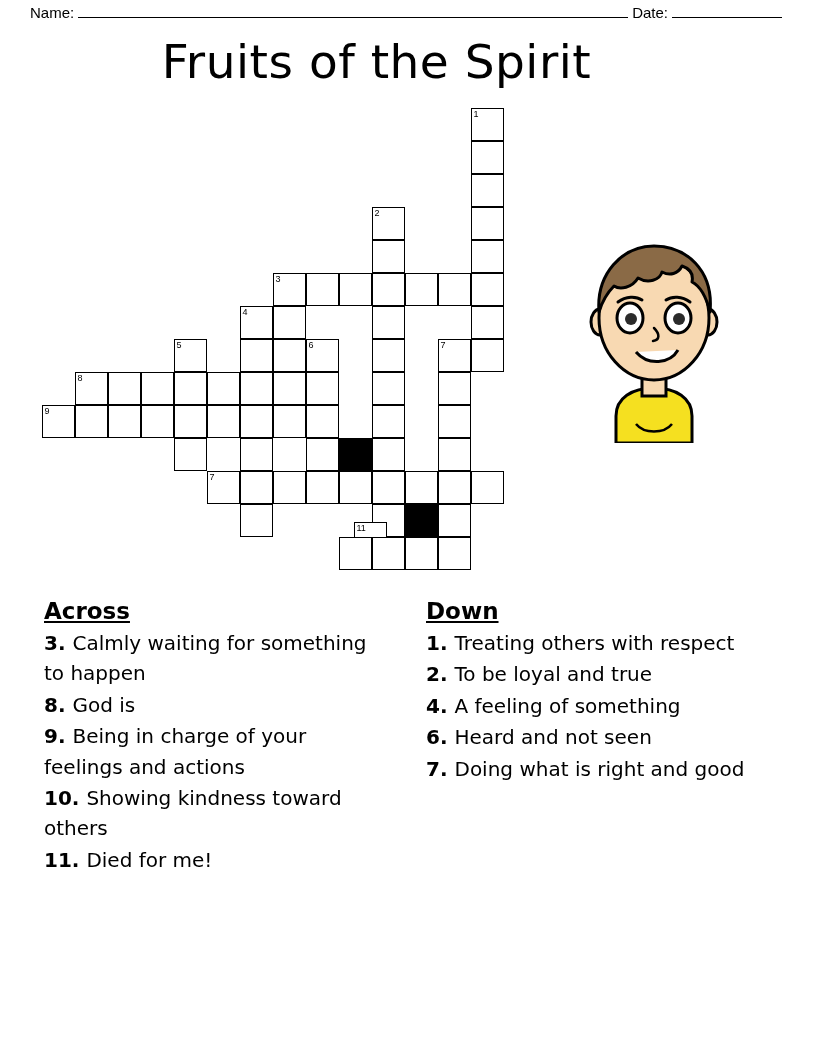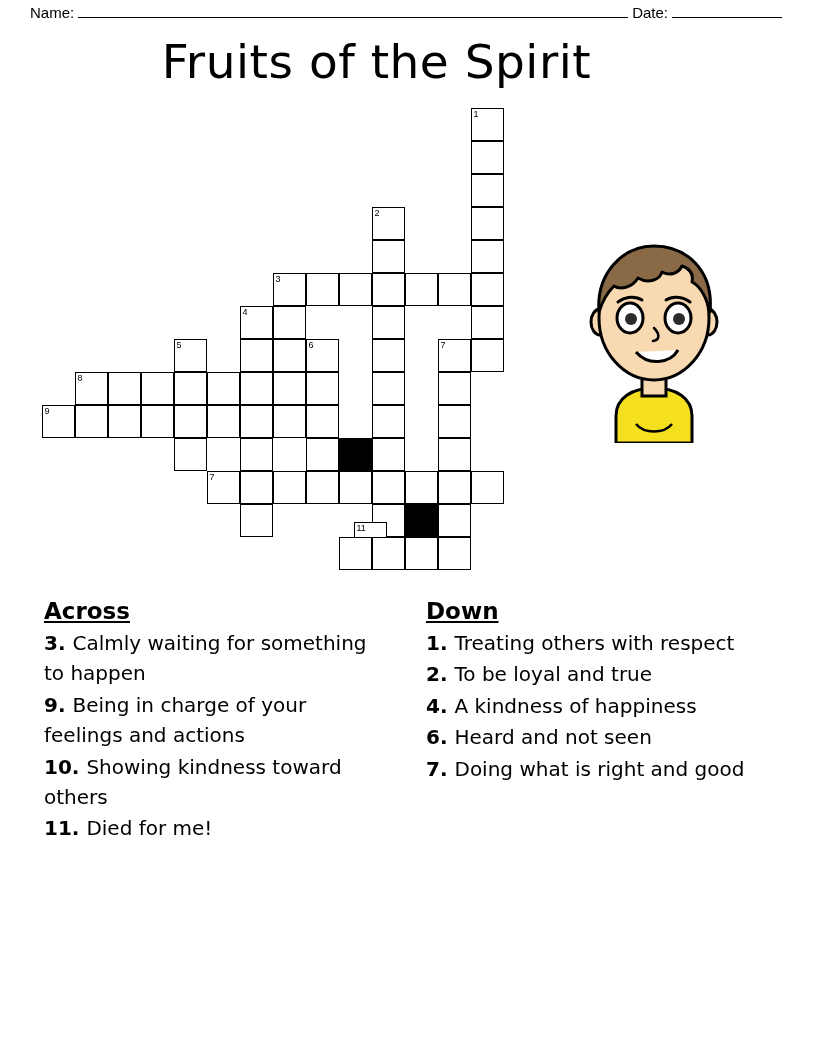--- a/index.html
+++ b/index.html
@@ -248,28 +248,29 @@
   <path d="M80 90 C86 96 86 102 79 103" fill="none" stroke="#000" stroke-width="2.5" stroke-linecap="round"></path>
 
   <path d="M62 114 C74 128 96 126 104 112" fill="#ffffff" stroke="#000" stroke-width="3" stroke-linejoin="round"></path>
 </svg>
 
 <div id="clues">
   <div class="clue-col">
     <div class="clue-heading">Across</div>
     <div id="across-list">
         <div class="clue"><span class="cnum">3. </span><span>Calmly waiting for something to happen</span></div>
+        <div class="clue"><span class="cnum">8. </span><span>God is</span></div>
         <div class="clue"><span class="cnum">9. </span><span>Being in charge of your feelings and actions</span></div>
         <div class="clue"><span class="cnum">10. </span><span>Showing kindness toward others</span></div>
         <div class="clue"><span class="cnum">11. </span><span>Died for me!</span></div>
       </div>
   </div>
   <div class="clue-col">
     <div class="clue-heading">Down</div>
     <div id="down-list">
         <div class="clue"><span class="cnum">1. </span><span>Treating others with respect</span></div>
         <div class="clue"><span class="cnum">2. </span><span>To be loyal and true</span></div>
-        <div class="clue"><span class="cnum">4. </span><span>A kindness of happiness</span></div>
+        <div class="clue"><span class="cnum">4. </span><span>A feeling of something</span></div>
         <div class="clue"><span class="cnum">6. </span><span>Heard and not seen</span></div>
         <div class="clue"><span class="cnum">7. </span><span>Doing what is right and good</span></div>
       </div>
   </div>
 </div>
 
 </body></html>

